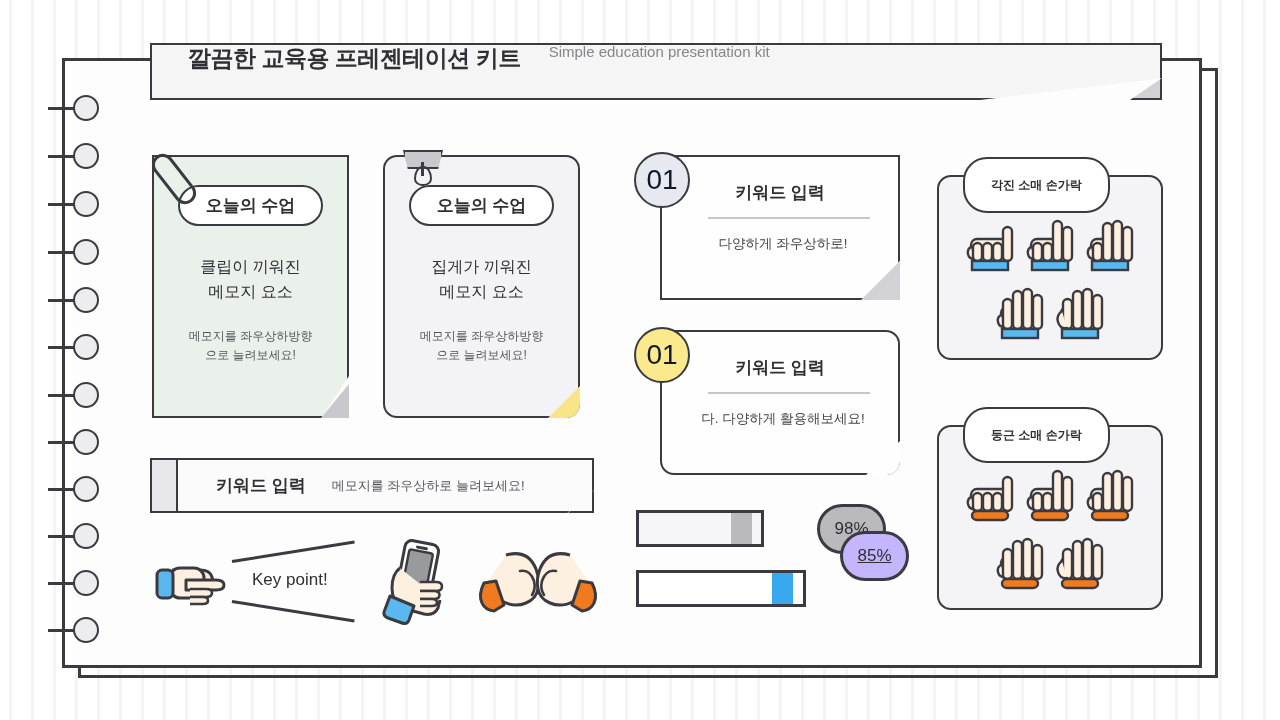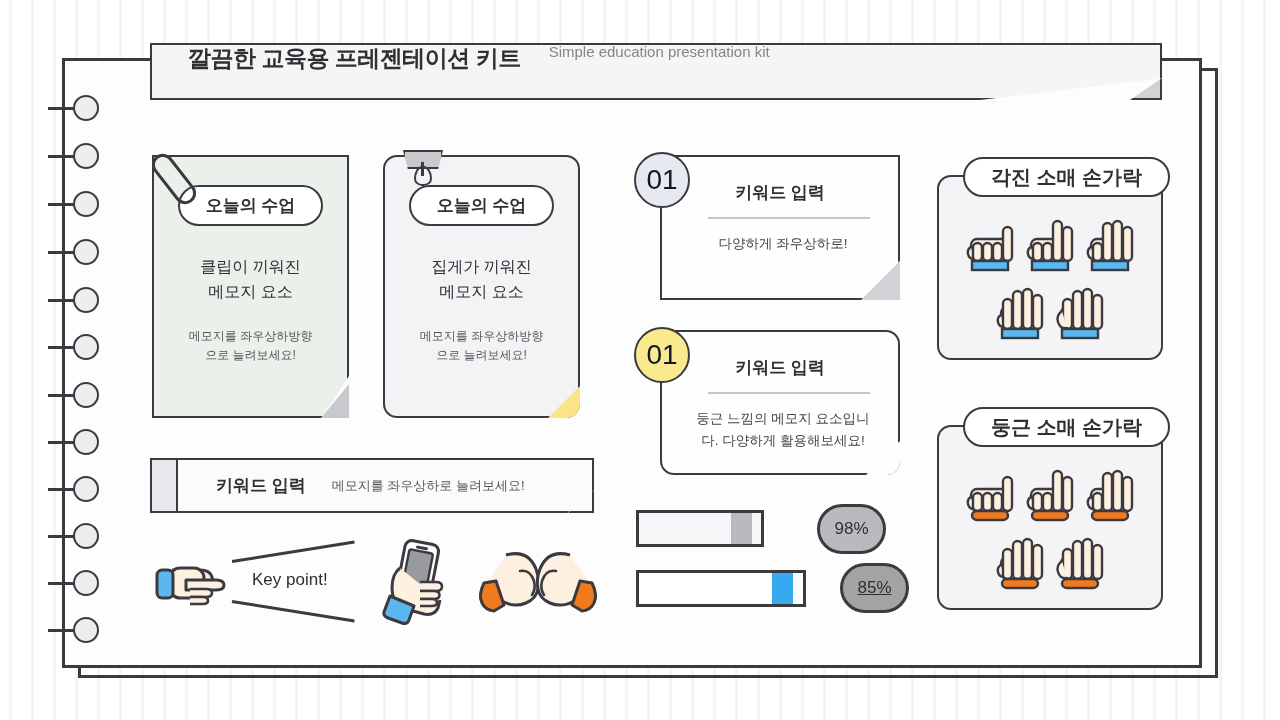--- a/index.html
+++ b/index.html
@@ -302,40 +302,40 @@
   .pct {
     position: absolute;
     width: 69px; height: 50px;
     border: 3px solid #3a3a40;
     border-radius: 26px;
     display: flex; align-items: center; justify-content: center;
     font-size: 17px; color: #2f2f34;
     z-index: 6;
   }
   .pct-1 { left: 817px; top: 504px; background: #b9b9be; }
-  .pct-2 { left: 840px; top: 563px; background: #a3a3a3; text-decoration: underline; }
+  .pct-2 { left: 840px; top: 531px; background: #c4b5fd; text-decoration: underline; }
 
   
   .panel {
     position: absolute;
     border: 2.5px solid #3a3a40;
     background: #f4f4f7;
     border-radius: 14px;
     z-index: 3;
   }
   .panel-a { left: 937px; top: 175px; width: 226px; height: 185px; }
   .panel-b { left: 937px; top: 425px; width: 226px; height: 185px; }
   .panel-label {
     position: absolute;
     border: 2.5px solid #3a3a40;
     background: #ffffff;
     border-radius: 24px;
-    height: 40px;
+    height: 56px;
     display: flex; align-items: center; justify-content: center;
-    font-size: 20px; font-weight: bold; color: #2f2f34;
+    font-size: 12px; font-weight: bold; color: #2f2f34;
     z-index: 6;
     padding: 0 26px;
   }
   .panel-label-a { left: 963px; top: 157px; }
   .panel-label-b { left: 963px; top: 407px; }
   .hands-grid {
     position: absolute;
     display: flex; flex-wrap: wrap;
     justify-content: center;
     gap: 6px 10px;
@@ -435,21 +435,20 @@
     <div>다양하게 좌우상하로!</div>
   </div>
 </div>
 <div class="callout-fold-a"></div>
 <div class="badge badge-a">01</div>
 
 <div class="callout callout-b">
   <div class="co-title">키워드 입력</div>
   <div class="co-rule"></div>
   <div class="co-body">
-    <div>둥근 느낌의 메모지 요소입니</div>
     <div>다. 다양하게 활용해보세요!</div>
   </div>
 </div>
 <div class="callout-fold-b"></div>
 <div class="badge badge-b">01</div>
 
 <div class="bar bar-1"></div>
 <div class="cuff cuff-1"></div>
 <div class="pct pct-1">98%</div>
 

